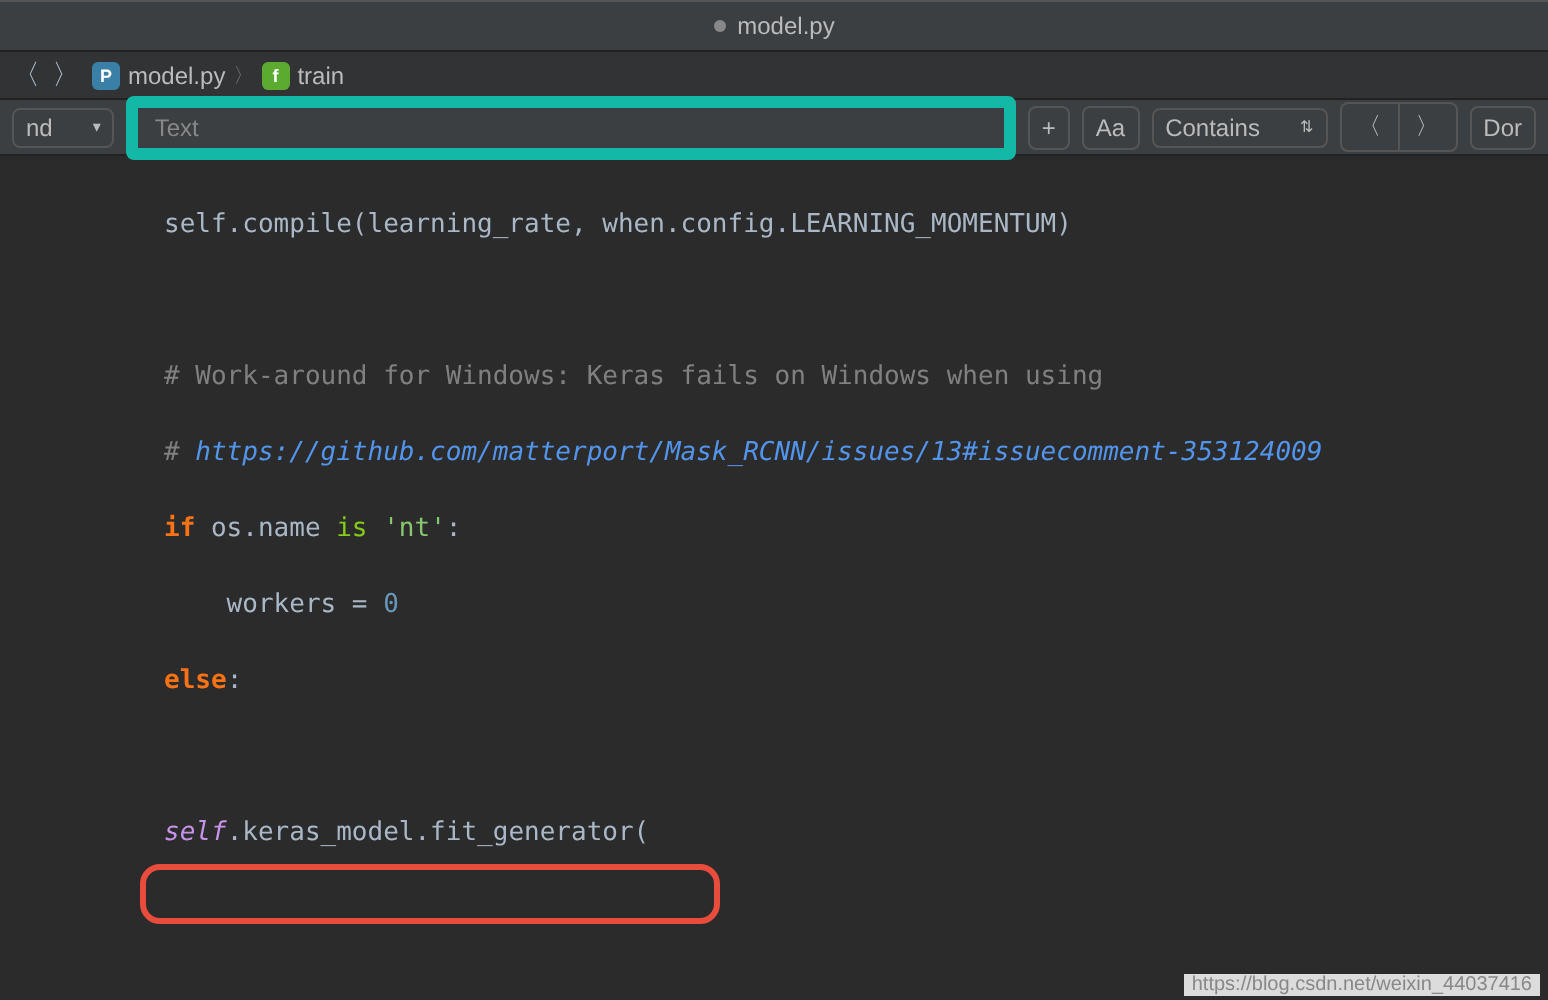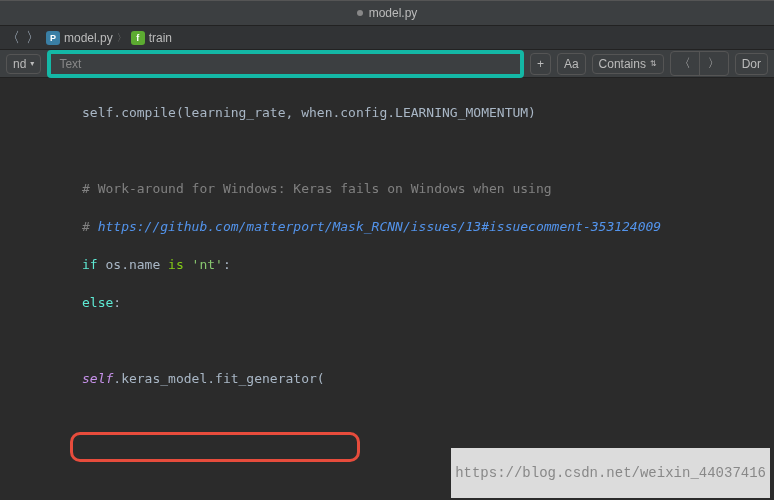--- a/index.html
+++ b/index.html
@@ -11,39 +11,39 @@
 .breadcrumb { height:24px; background:#313335; display:flex; align-items:center; padding-left:4px; gap:4px; border-bottom:1px solid #222; }
 .bc-nav { display:flex; gap:2px; }
 .bc-nav span { color:#a9b7c6; font-size:14px; padding:0 2px; cursor:pointer; }
 .bc-item { display:flex; align-items:center; gap:4px; color:#bbb; font-family:-apple-system,sans-serif; font-size:12px; }
 .bc-icon { width:14px; height:14px; display:flex; align-items:center; justify-content:center; border-radius:3px; font-size:9px; font-weight:bold; }
 .bc-py { background:#3a7fa5; color:#fff; }
 .bc-fn { background:#5cab31; color:#fff; }
 .bc-sep { color:#777; font-size:10px; }
 
 .findbar { height:28px; background:#3c3f41; display:flex; align-items:center; padding:0 6px; gap:6px; border-bottom:1px solid #222; font-family:-apple-system,sans-serif; font-size:12px; color:#bbb; }
-.findbar .dd { border:1px solid #555; border-radius:4px; padding:2px 6px; display:flex; align-items:center; gap:4px; }
-.findbar .srch { flex:1; border:4px solid #14b8a6; border-radius:4px; padding:3px 8px; color:#888; background:transparent; }
+.findbar .dd { border:1px solid #555; border-radius:4px; padding:2px 6px; display:flex; align-items:center; gap:20px; }
+.findbar .srch { flex:1; border:6px solid #14b8a6; border-radius:4px; padding:3px 8px; color:#888; background:transparent; }
 .findbar .btn { border:1px solid #555; border-radius:4px; padding:3px 6px; cursor:pointer; }
 .findbar .navbtns { display:flex; border:1px solid #555; border-radius:4px; overflow:hidden; }
 .findbar .navbtns span { padding:3px 8px; border-right:1px solid #555; cursor:pointer; }
 .findbar .navbtns span:last-child { border-right:none; }
 
 .code { padding:6px 0 0 24px; color:#a9b7c6; line-height:19px; white-space:pre; }
 .ln { display:block; height:19px; padding-left:58px; }
-.kw { color:#5eead4; font-weight:normal; }
+.kw { color:#f97316; font-weight:bold; }
 .cm { color:#808080; }
 .lk { color:#5394ec; font-style:italic; }
 .st { color:#88c76f; }
 .sf { color:#c792ea; font-style:italic; }
 .nm { color:#6897bb; }
 .is { color:#84cc16; }
 .box { border:3px solid #e74c3c; border-radius:10px; position:absolute; left:70px; top:432px; width:290px; height:30px; pointer-events:none; }
 
-.wm { position:absolute; right:4px; bottom:2px; font-family:Liberation Mono, monospace; font-size:14px; color:#888; background:rgba(240,240,240,0.9); padding:17px 4px; }
+.wm { position:absolute; right:4px; bottom:2px; font-family:Liberation Sans, sans-serif; font-size:10px; color:#888; background:rgba(240,240,240,0.9); padding:0 4px; }
 </style>
 </head>
 <body>
 
 <div class="tabbar">
   <div class="tab">
     <span class="tab-dot"></span>
     <span>model.py</span>
   </div>
 </div>
@@ -82,20 +82,21 @@
   </div>
   <div class="btn">Dor</div>
 </div>
 
 <div class="code">
 <span class="ln"><span>self.compile(learning_rate, when.config.LEARNING_MOMENTUM)</span></span>
 <span class="ln"><span></span></span>
 <span class="ln"><span class="cm"># Work-around for Windows: Keras fails on Windows when using</span></span>
 <span class="ln"><span class="cm"># </span><span class="lk">https://github.com/matterport/Mask_RCNN/issues/13#issuecomment-353124009</span></span>
 <span class="ln"><span class="kw">if</span><span> os.name </span><span class="is">is</span><span> </span><span class="st">'nt'</span><span>:</span></span>
+<span class="ln"><span>    workers = </span><span class="nm">0</span></span>
 <span class="ln"><span class="kw">else</span><span>:</span></span>
 <span class="ln"><span></span></span>
 <span class="ln"><span class="sf">self</span><span>.keras_model.fit_generator(</span></span>
 
 
 
 
 
 
 

